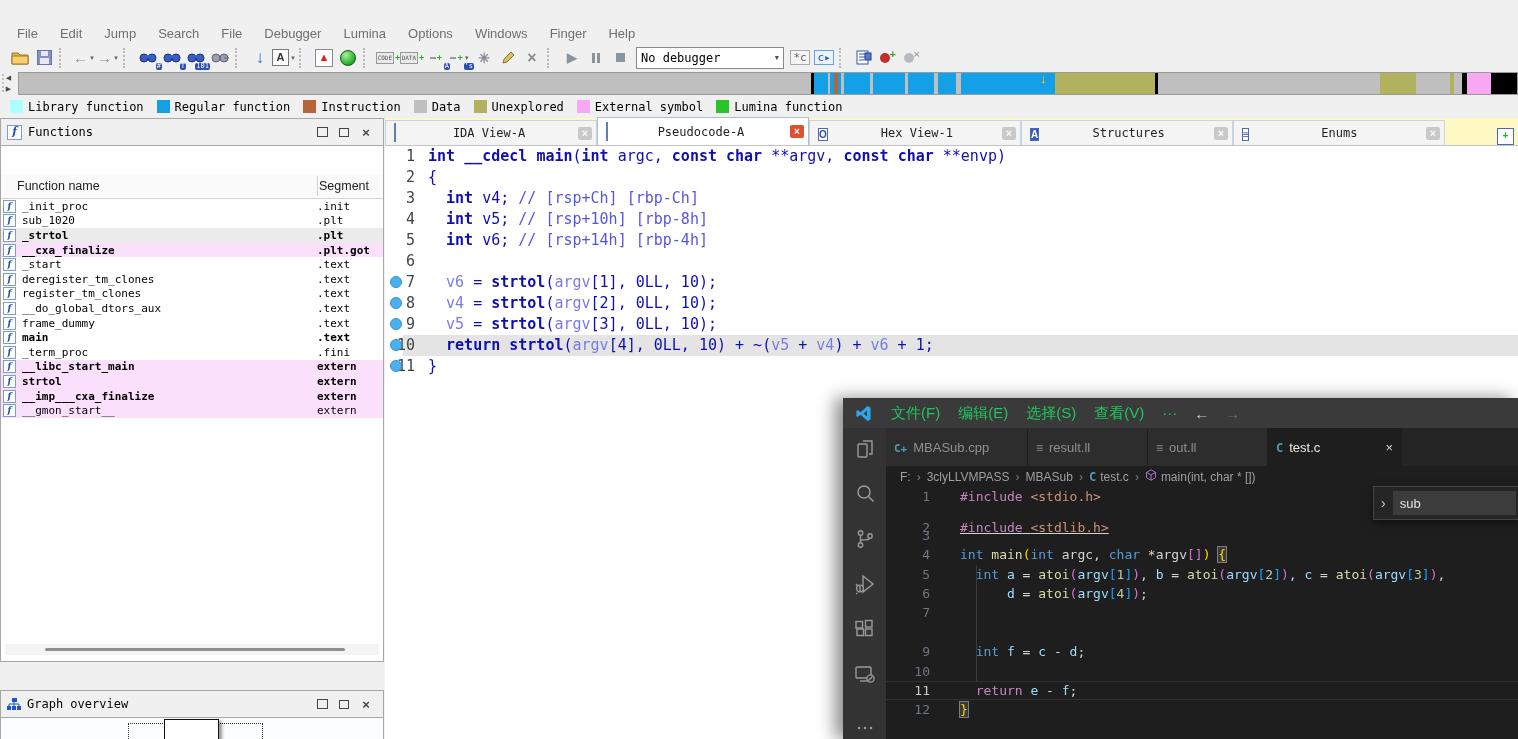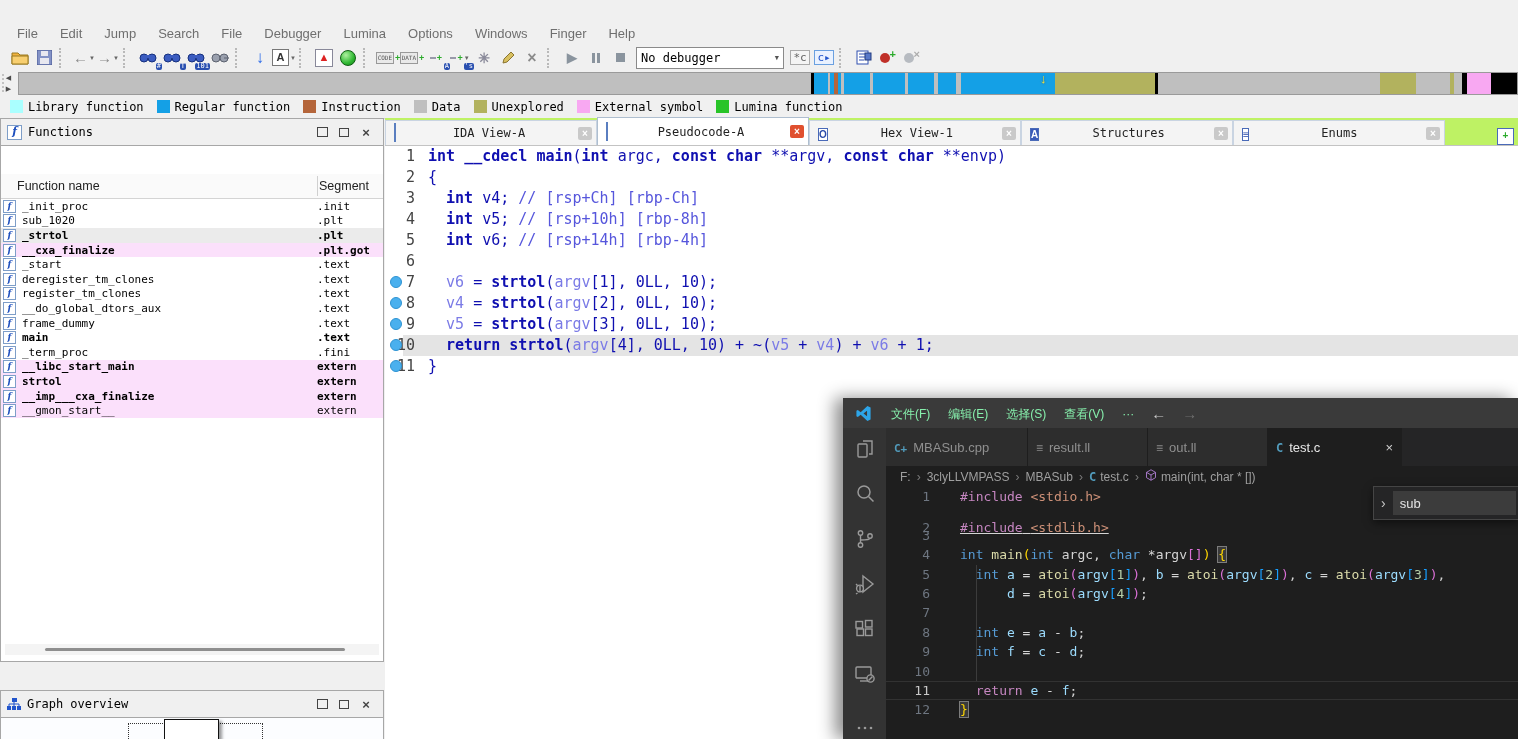--- a/index.html
+++ b/index.html
@@ -66,21 +66,21 @@
   #fthumb{position:absolute;left:40px;top:4px;width:300px;height:3px;background:#8f8f8f;border-radius:2px;}
   
   #fstatus{left:0;top:662px;width:384px;height:28px;display:flex;align-items:center;padding-left:16px;
     font-size:13px;background:#f0f0f0;box-sizing:border-box;border-left:1px solid #a7a7a7;}
   #gpanel{left:0;top:690px;width:384px;height:49px;background:#fff;border:1px solid #a7a7a7;box-sizing:border-box;}
   #gcontent{position:relative;height:22px;background:#fcfdff;overflow:hidden;}
   #gdotted{position:absolute;left:127px;top:5px;width:133px;height:40px;border:1px dotted #333;}
   #gsolid{position:absolute;left:163px;top:1px;width:53px;height:40px;background:#fff;border:1px solid #111;
     box-shadow:3px 2px 3px rgba(0,0,0,.4);}
   
-  #itabs{left:385px;top:118px;width:1133px;height:28px;display:flex;align-items:flex-end;border-bottom:1px solid #c3c3c3;box-sizing:border-box;background:#bef264;}
+  #itabs{left:385px;top:118px;width:1133px;height:28px;display:flex;align-items:flex-end;border-bottom:1px solid #c3c3c3;box-sizing:border-box;background:#fef9c3;}
   .itab{width:212px;height:25px;display:flex;align-items:center;background:#f4f4f4;border:1px solid #c9d4e2;
     border-bottom:none;box-sizing:border-box;padding:0 4px;}
   .itab.active{height:28px;background:#fff;border-color:#aebecf;}
   .itab .ticon{margin:0 4px;flex:none;}
   .itab .tlabel{flex:1;text-align:center;font-size:12px;font-family:"DejaVu Sans Mono",monospace;color:#222;}
   .itab .tclose{width:14px;height:13px;background:#c9c9c9;color:#fff;border-radius:2px;font-size:10px;line-height:13px;
     text-align:center;font-weight:bold;}
   .itab.active .tclose{background:#e0502f;}
   .viewdoc{width:15px;height:16px;border:1px solid #5a7ec0;background:
     repeating-linear-gradient(#fff 0 3px,#8fb2e0 3px 4px);}
@@ -95,21 +95,21 @@
     background:#4ab0ee;border:1px solid #2d93d3;box-sizing:border-box;}
   .pc-num{display:inline-block;width:30px;margin-right:13px;text-align:right;color:#444;}
   .pc-line .k{color:#0f0fb0;font-weight:bold;}
   .pc-line .t{color:#0f0fb0;}
   .pc-line .v{color:#7b7be6;}
   .pc-line .c{color:#5656dc;}
   
   #vsc{left:843px;top:398px;width:675px;height:341px;background:#1e1e1e;box-shadow:-8px 0 16px rgba(0,0,0,.45);}
   #vsc-title{position:absolute;left:0;top:0;width:675px;height:30px;background:#3a3a3a;display:flex;align-items:center;}
   #vsc-logo{margin:0 10px 0 12px;display:flex;}
-  .vmenu{color:#86efac;font-size:12px;padding:0 9px;}
+  .vmenu{color:#22c55e;font-size:15px;padding:0 9px;}
   .vnav{color:#cccccc;font-size:15px;padding:0 8px;}
   .vnav.dis{color:#6e6e6e;}
   #vsc-search{margin-left:8px;width:292px;height:20px;background:#434343;border:1px solid #606060;border-radius:4px;
     display:flex;align-items:center;justify-content:center;gap:5px;color:#b4b4b4;font-size:12px;}
   #vsc-tabs{position:absolute;left:43px;top:30px;width:632px;height:38px;background:#252526;display:flex;}
   .vtab{height:38px;display:flex;align-items:center;background:#2d2d2d;border-right:1px solid #1e1e1e;
     box-sizing:border-box;color:#8f8f8f;font-size:13px;padding:0 8px;gap:6px;}
   .vtab.active{background:#1e1e1e;color:#e8e8e8;}
   .vtab .vclose{margin-left:auto;color:#d0d0d0;font-size:13px;}
   .cppicon{color:#519aba;font-weight:bold;font-size:11px;font-family:"DejaVu Sans Mono",monospace;}
@@ -657,21 +657,20 @@
         </span>
       </div>
     <div id="vsc-editor">
         <div class="v-line" style="top: 0px;"><span class="v-num">1</span><span class="pp">#include</span><span class="w"> </span><span class="str">&lt;stdio.h&gt;</span></div>
         <div class="v-line" style="top: 31px; text-decoration: underline;"><span class="v-num">2</span><span class="pp">#include</span><span class="w"> </span><span class="str">&lt;stdlib.h&gt;</span></div>
         <div class="v-line" style="top: 38.8px;"><span class="v-num">3</span></div>
         <div class="v-line" style="top: 58.2px;"><span class="v-num">4</span><span class="kw">int</span><span class="w"> </span><span class="fn">main</span><span class="b1">(</span><span class="kw">int</span><span class="w"> argc, </span><span class="kw">char</span><span class="w"> *argv</span><span class="b2">[]</span><span class="b1">)</span><span class="w"> </span><span class="b1m">{</span></div>
         <div class="v-line" style="top: 77.6px;"><span class="v-num">5</span><span class="w">  </span><span class="kw">int</span><span class="w"> </span><span class="vr">a</span><span class="w"> = </span><span class="fn">atoi</span><span class="b2">(</span><span class="vr">argv</span><span class="b3">[</span><span class="nm">1</span><span class="b3">]</span><span class="b2">)</span><span class="w">, </span><span class="vr">b</span><span class="w"> = </span><span class="fn">atoi</span><span class="b2">(</span><span class="vr">argv</span><span class="b3">[</span><span class="nm">2</span><span class="b3">]</span><span class="b2">)</span><span class="w">, </span><span class="vr">c</span><span class="w"> = </span><span class="fn">atoi</span><span class="b2">(</span><span class="vr">argv</span><span class="b3">[</span><span class="nm">3</span><span class="b3">]</span><span class="b2">)</span><span class="w">,</span></div>
         <div class="v-line" style="top: 97px;"><span class="v-num">6</span><span class="w">      </span><span class="vr">d</span><span class="w"> = </span><span class="fn">atoi</span><span class="b2">(</span><span class="vr">argv</span><span class="b3">[</span><span class="nm">4</span><span class="b3">]</span><span class="b2">)</span><span class="w">;</span></div>
         <div class="v-line" style="top: 116.4px;"><span class="v-num">7</span></div>
-        <div class="v-line" style="top: 135.8px;"><span class="v-num">8</span><span class="w">  </span><span class="kw">int</span><span class="w"> </span><span class="vr">e</span><span class="w"> = </span><span class="vr">a</span><span class="w"> - </span><span class="vr">b</span><span class="w">;</span></div>
         <div class="v-line" style="top: 155.2px;"><span class="v-num">9</span><span class="w">  </span><span class="kw">int</span><span class="w"> </span><span class="vr">f</span><span class="w"> = </span><span class="vr">c</span><span class="w"> - </span><span class="vr">d</span><span class="w">;</span></div>
         <div class="v-line" style="top: 174.6px;"><span class="v-num">10</span></div>
         <div class="v-line cur" style="top: 194px;"><span class="v-num">11</span><span class="w">  </span><span class="ct">return</span><span class="w"> </span><span class="vr">e</span><span class="w"> - </span><span class="vr">f</span><span class="w">;</span></div>
         <div class="v-line" style="top: 213.4px;"><span class="v-num">12</span><span class="b1m">}</span></div>
         <div id="vsc-guide" style="top: 77.6px; height: 116.4px;"></div>
       </div>
     <div id="vsc-overlay">
       <span class="chev">›</span>
       <span class="obox">sub</span>
     </div>

